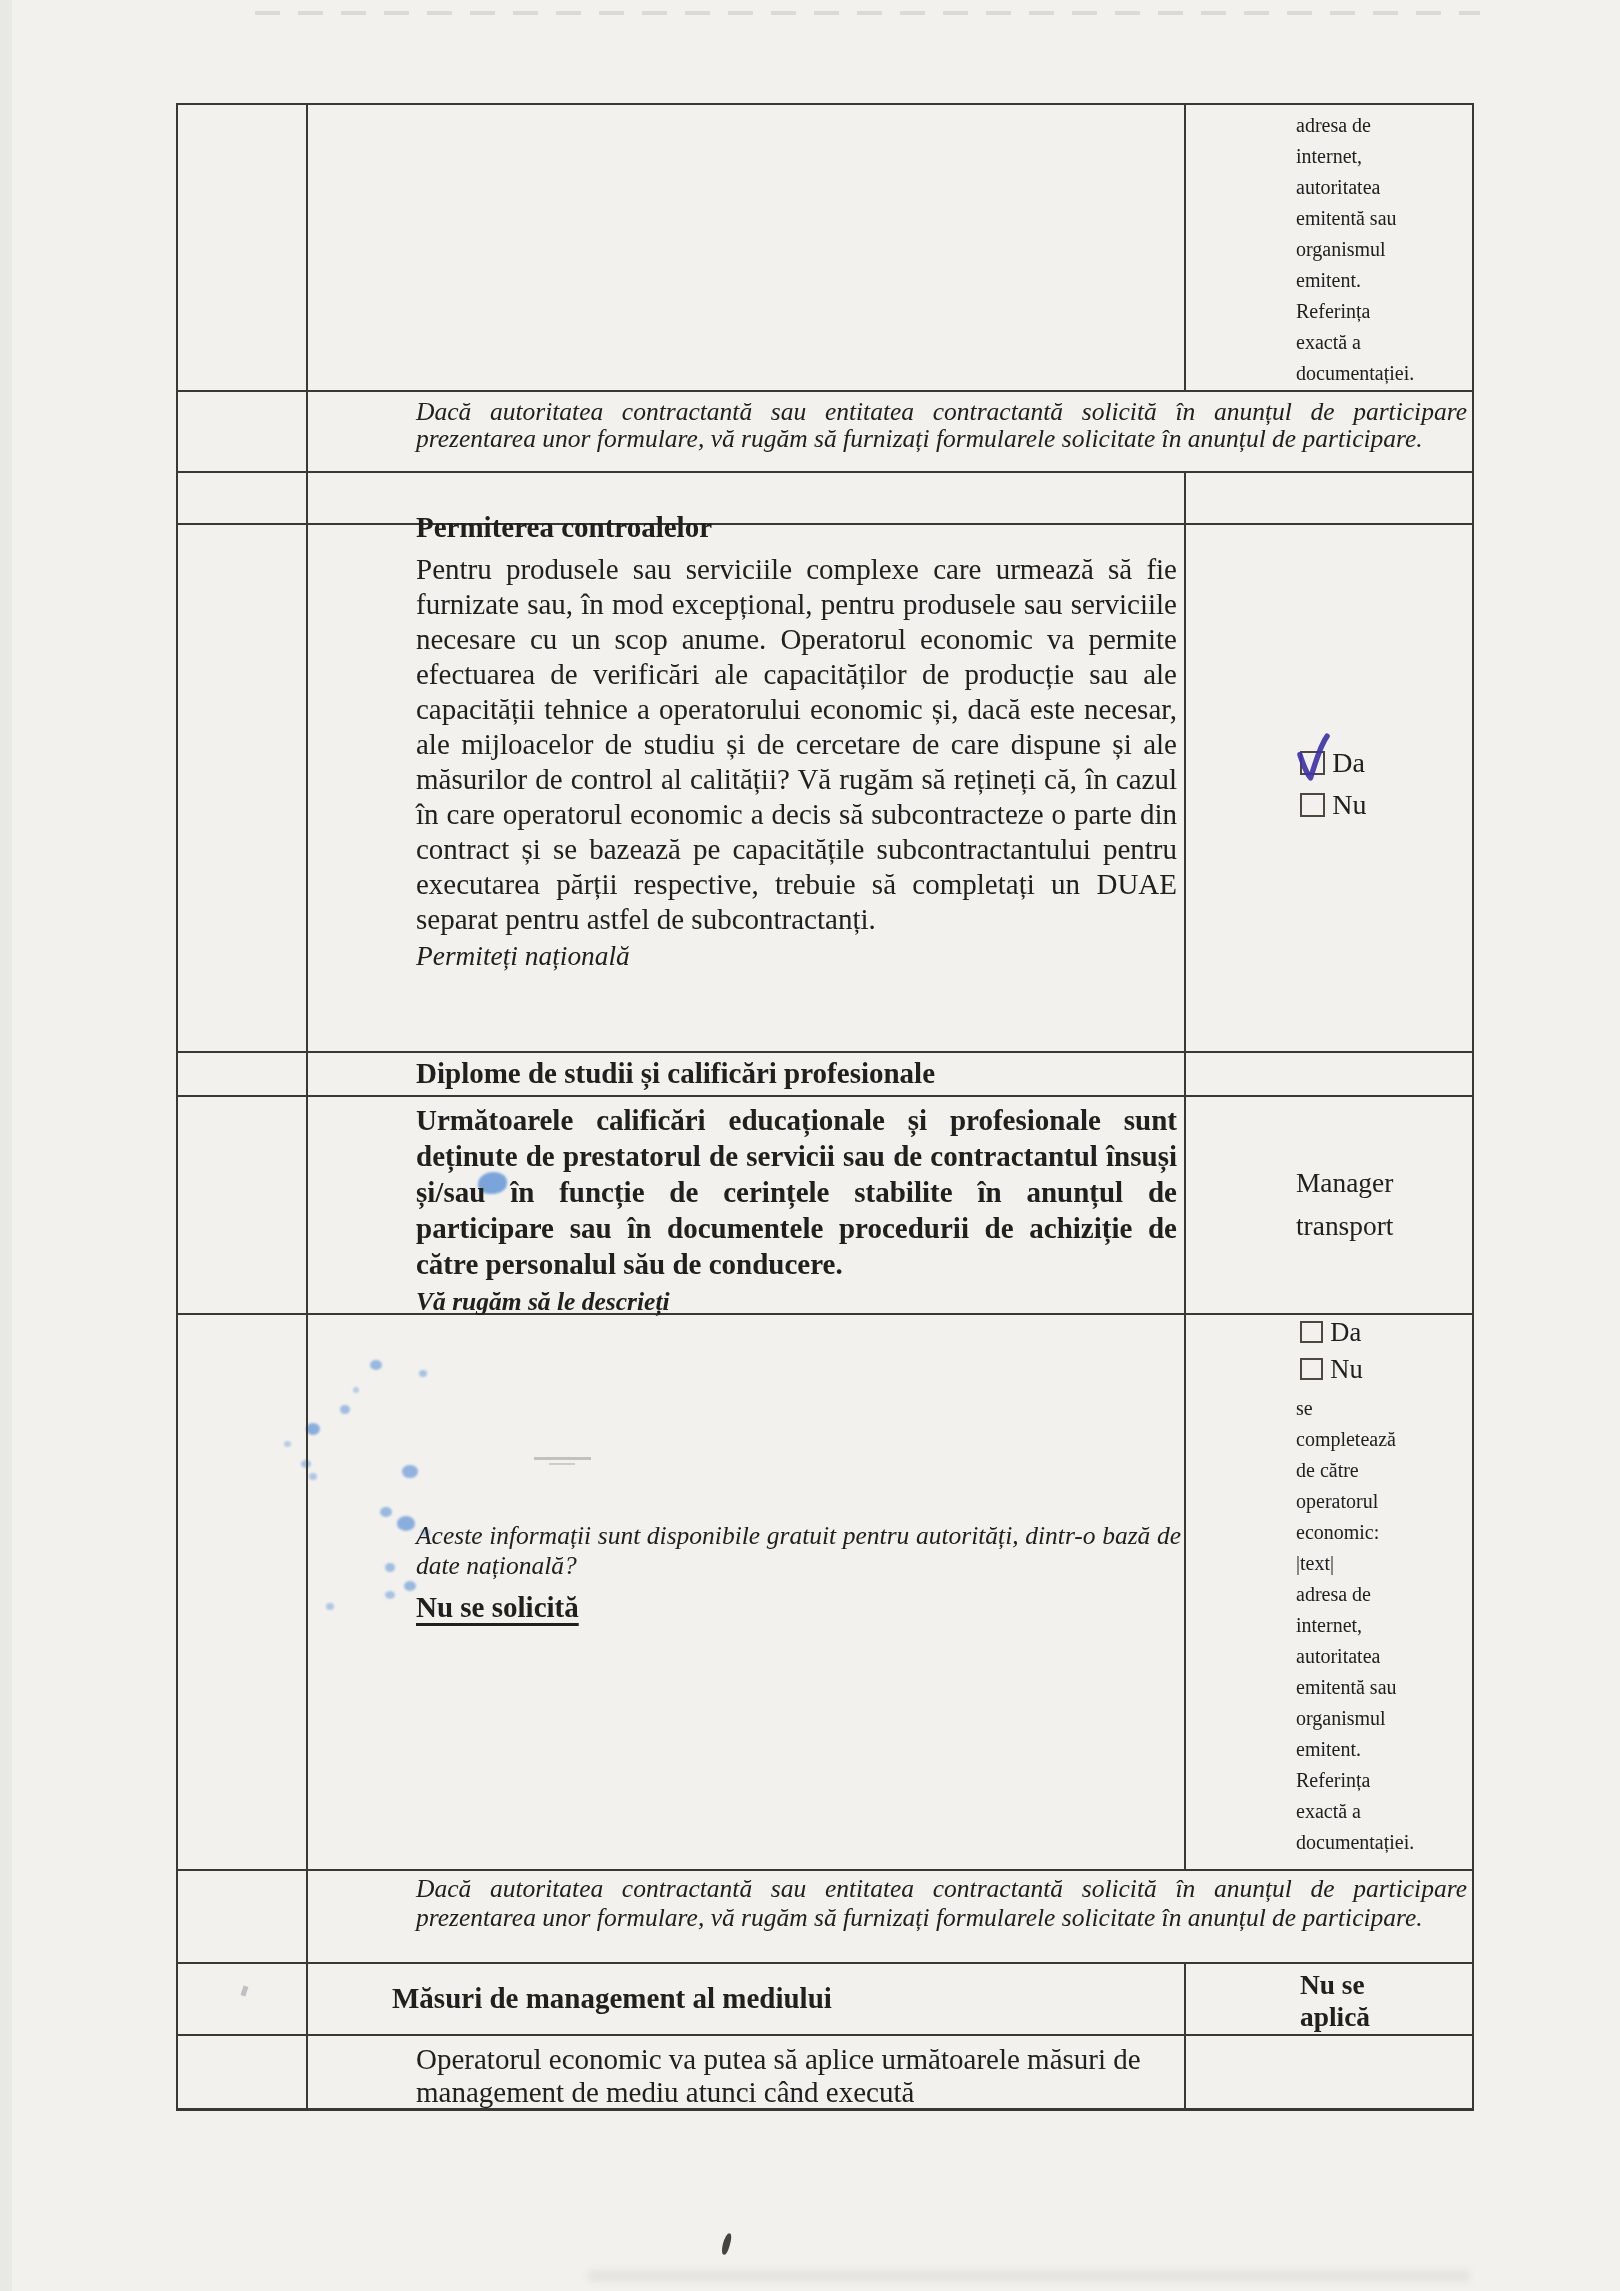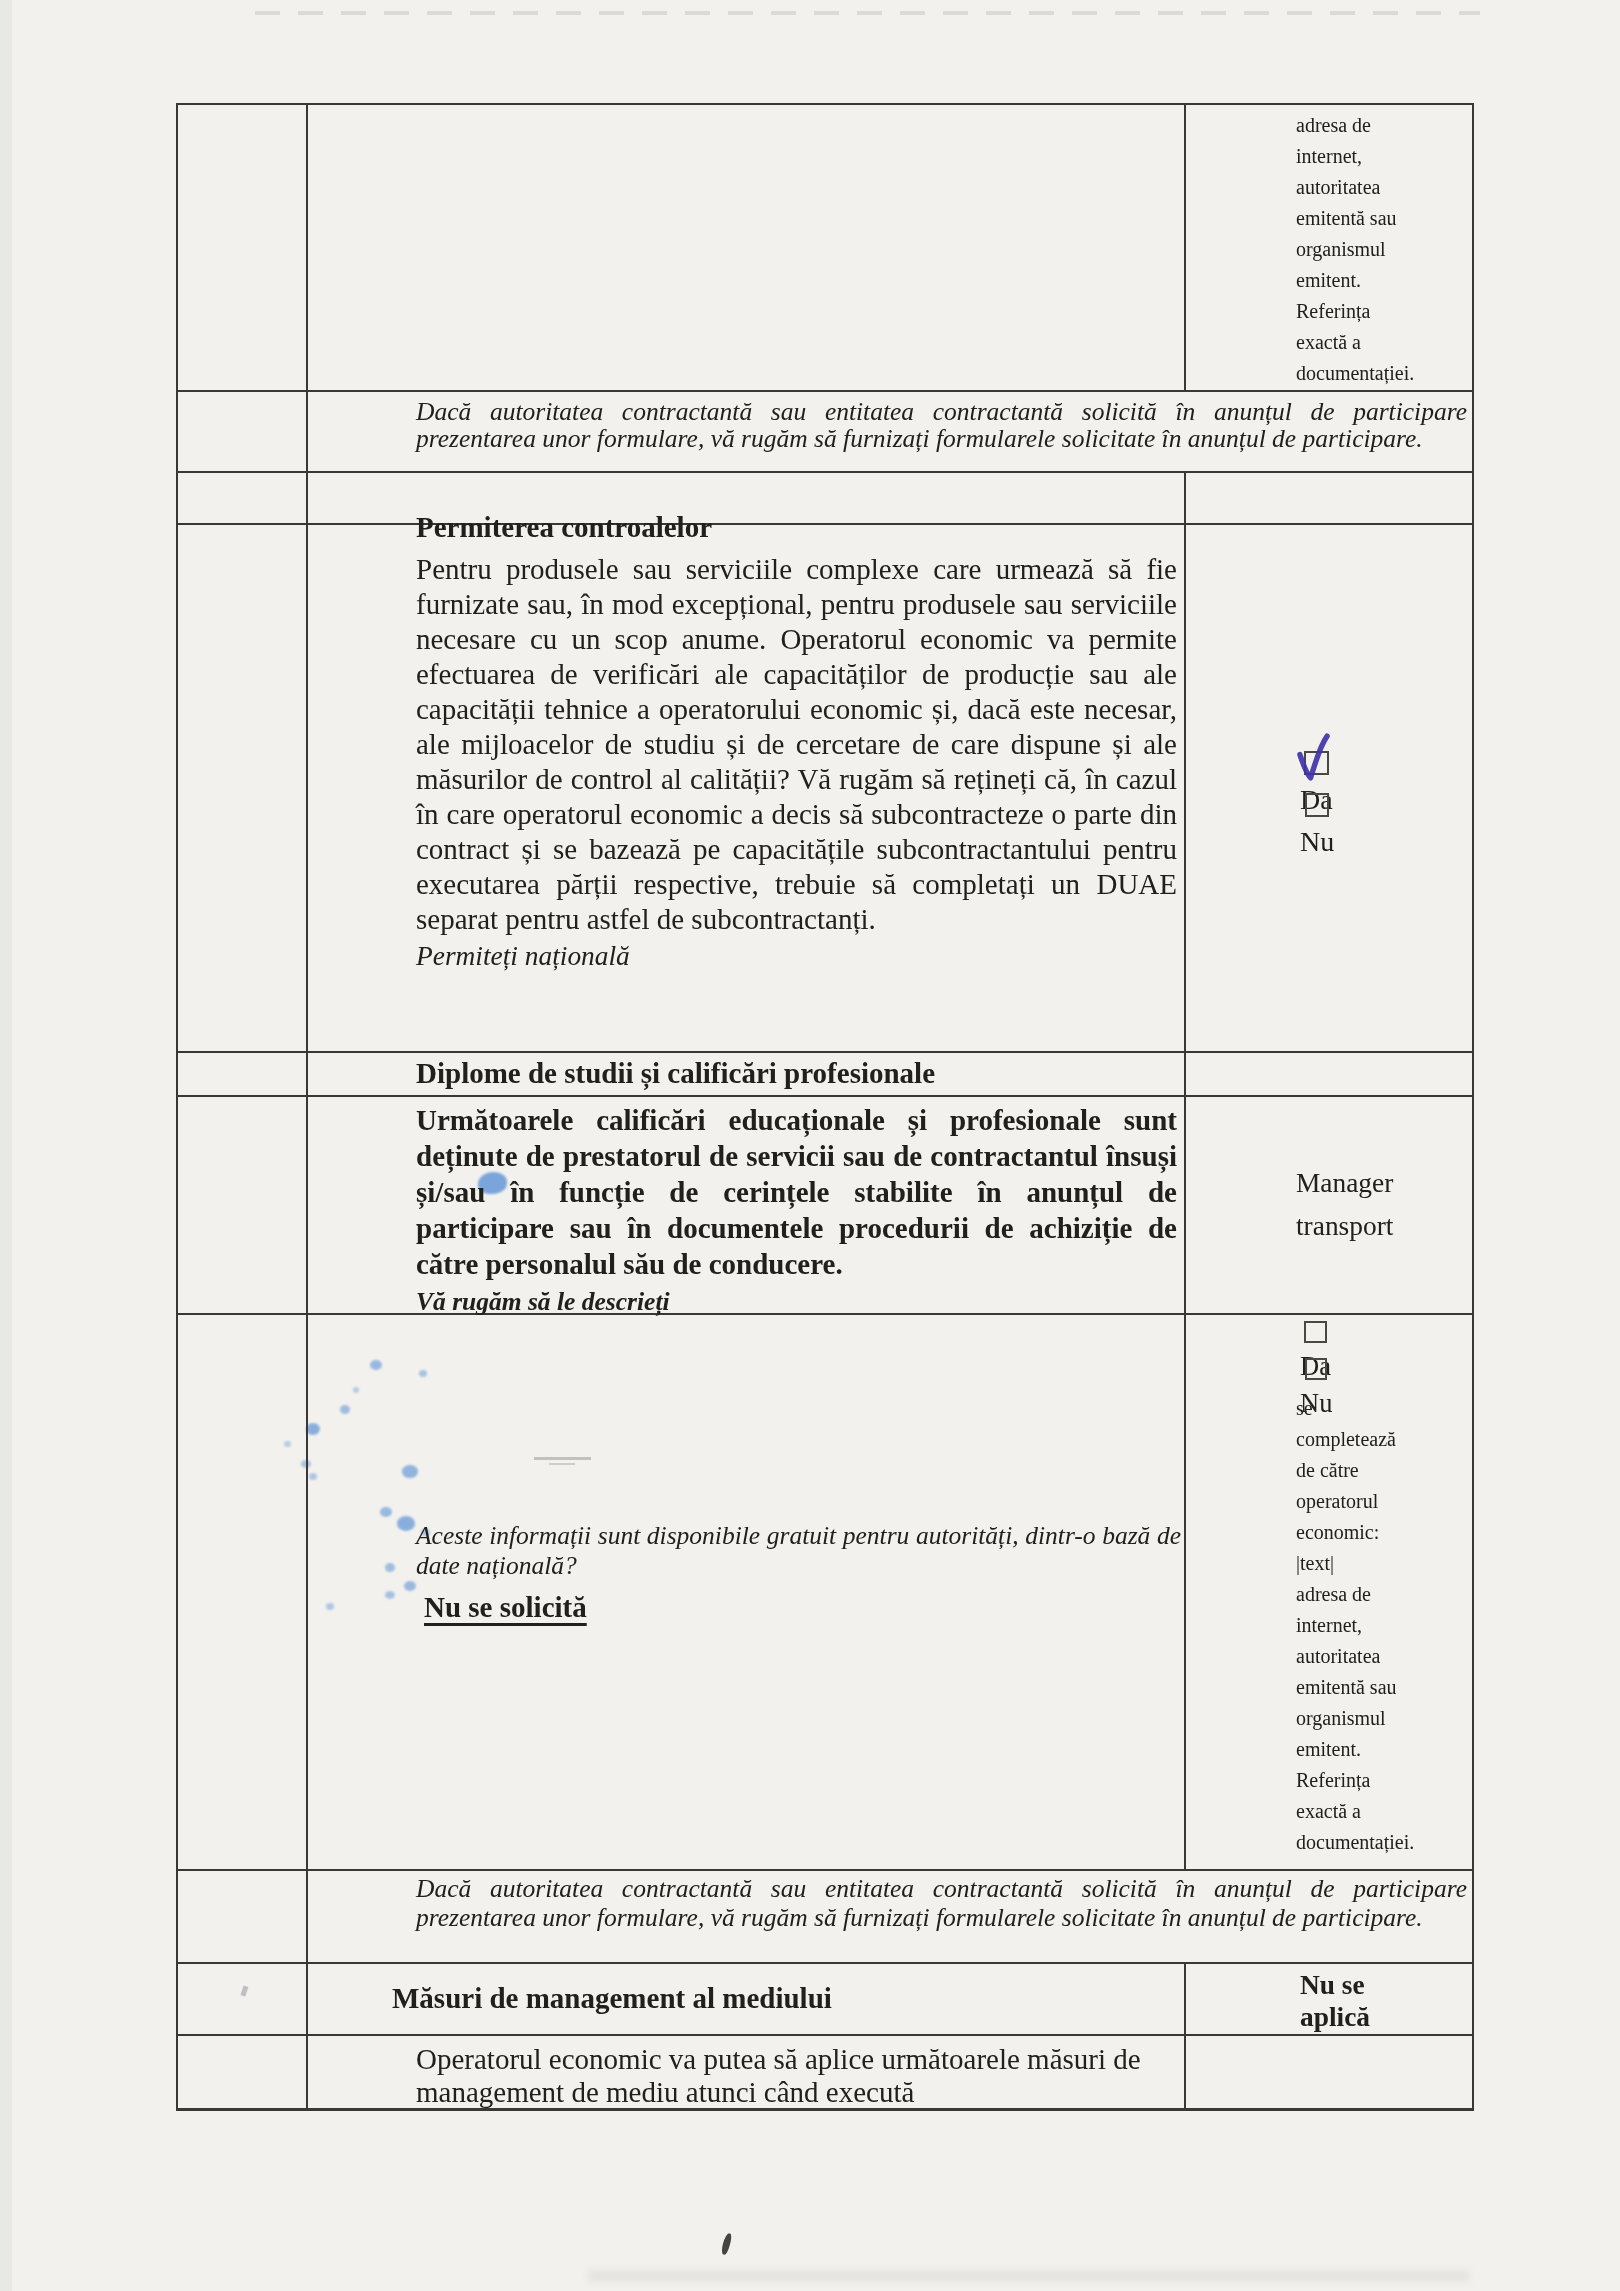--- a/index.html
+++ b/index.html
@@ -10,21 +10,21 @@
   }
   .hline{position:absolute;left:176px;width:1298px;height:2px;background:#3a3833;}
   .vline{position:absolute;width:2px;background:#3a3833;}
   .cell-text{position:absolute;}
   .justify{text-align:justify;}
   .prelines{white-space:pre-line;}
   .body-par{font-size:29px;line-height:35px;}
   .italic-note{font-style:italic;}
   .sec-title{font-size:29px;font-weight:bold;}
   .right-note{font-size:20px;line-height:31px;}
-  .cbrow{position:absolute;display:flex;align-items:center;gap:7.8px;flex-direction:column;}
+  .cbrow{position:absolute;display:flex;align-items:flex-start;gap:7.8px;}
   .cbbox{width:24.5px;height:24.5px;border:2.5px solid #4a483f;margin-top:4.9px;background:transparent;box-sizing:border-box;}
   .cblabel{font-size:28px;line-height:33px;}
   .check-ink{position:absolute;pointer-events:none;}
   .decision{font-size:29px;font-weight:bold;text-decoration:underline;text-underline-offset:5.9px;text-decoration-thickness:2.9px;}
   .dot{position:absolute;border-radius:50%;background:#5e93d6;filter:blur(0.8px);}
   .artifact{position:absolute;pointer-events:none;}
 </style>
 </head>
 <body>
 
@@ -111,21 +111,21 @@
 
   <div class="cell-text" style="left:416px;top:1102px;width:761px;font-weight:bold;">
     <div class="justify" style="font-size:29px;line-height:36px;">Următoarele calificări educaționale și profesionale sunt deținute de prestatorul de servicii sau de contractantul însuși și/sau în funcție de cerințele stabilite în anunțul de participare sau în documentele procedurii de achiziție de către personalul său de conducere.</div>
     <div class="italic-note" style="font-size:25.5px;margin-top:4.9px;">Vă rugăm să le descrieți</div>
   </div>
 
   <div class="cell-text" style="left:1296px;top:1162px;width:186px;font-size:27.4px;line-height:43px;">Manager transport</div>
 
   <div class="cell-text" style="left:416px;top:1521px;width:765px;">
     <div class="italic-note justify" style="font-size:25.5px;line-height:30px;">Aceste informații sunt disponibile gratuit pentru autorități, dintr-o bază de date națională?</div>
-    <div class="decision" style="margin-top:9.8px;margin-left:8px;">Nu se solicită</div>
+    <div class="decision" style="margin-top:9.8px;">Nu se solicită</div>
   </div>
 
   <div class="cbrow" style="left:1300px;top:1317px;">
     <span class="cbbox" style="width:22.5px;height:22.5px;margin-top:3.9px;"></span>
     <span class="cblabel" style="font-size:26.5px;line-height:30px;">Da</span>
   </div>
   <div class="cbrow" style="left:1300px;top:1354px;">
     <span class="cbbox" style="width:22.5px;height:22.5px;margin-top:3.9px;"></span>
     <span class="cblabel" style="font-size:26.5px;line-height:30px;">Nu</span>
   </div>

